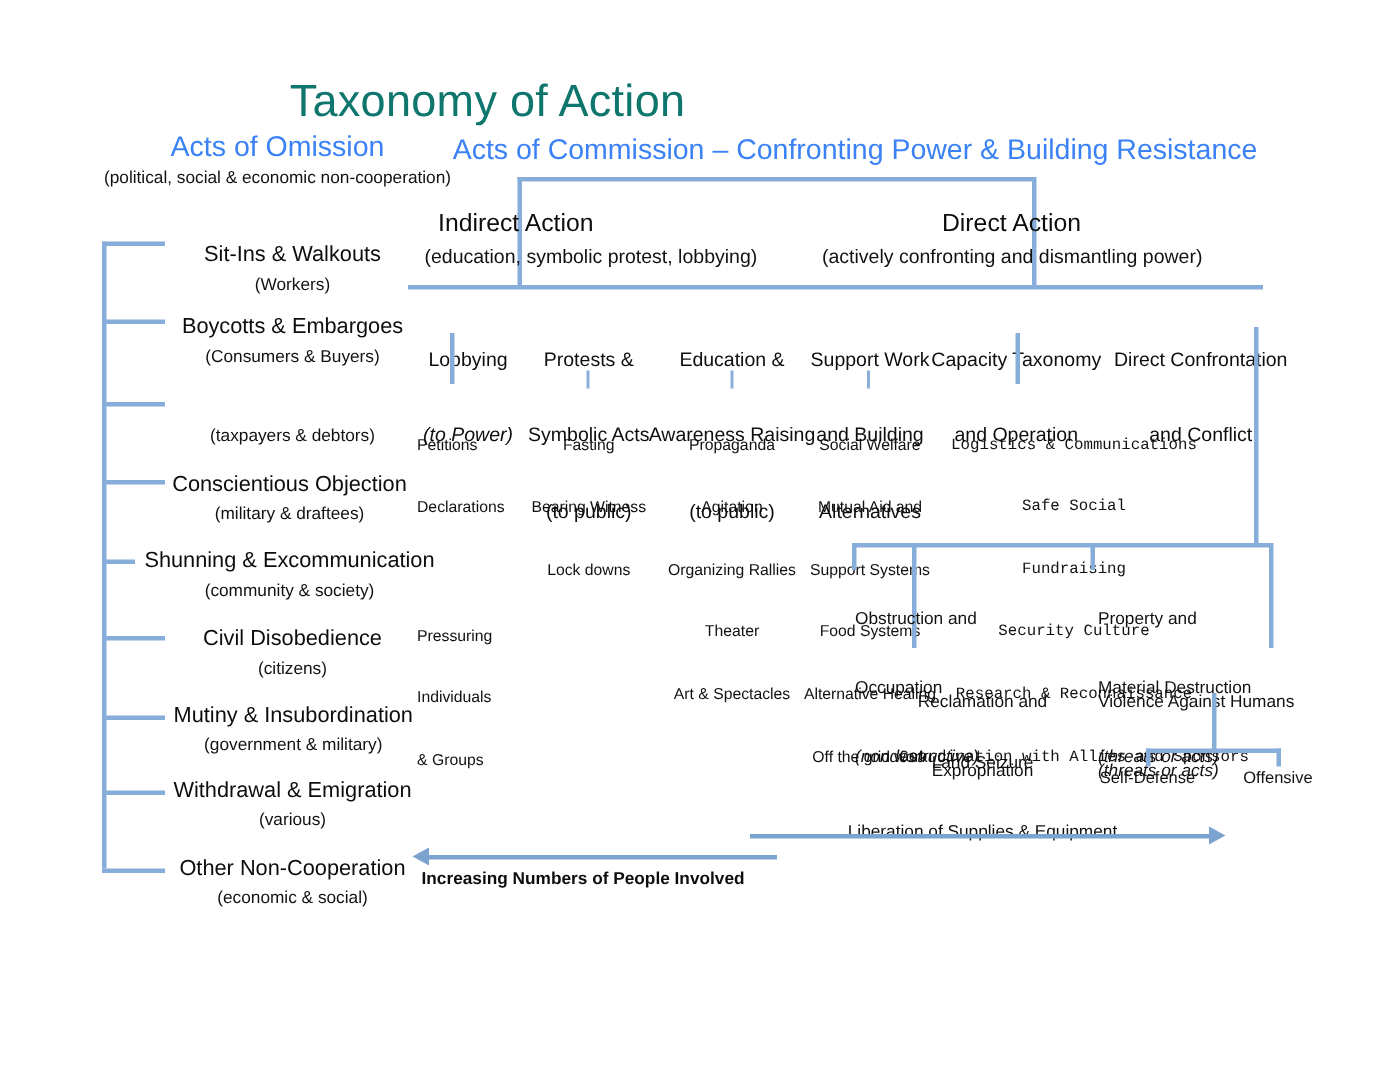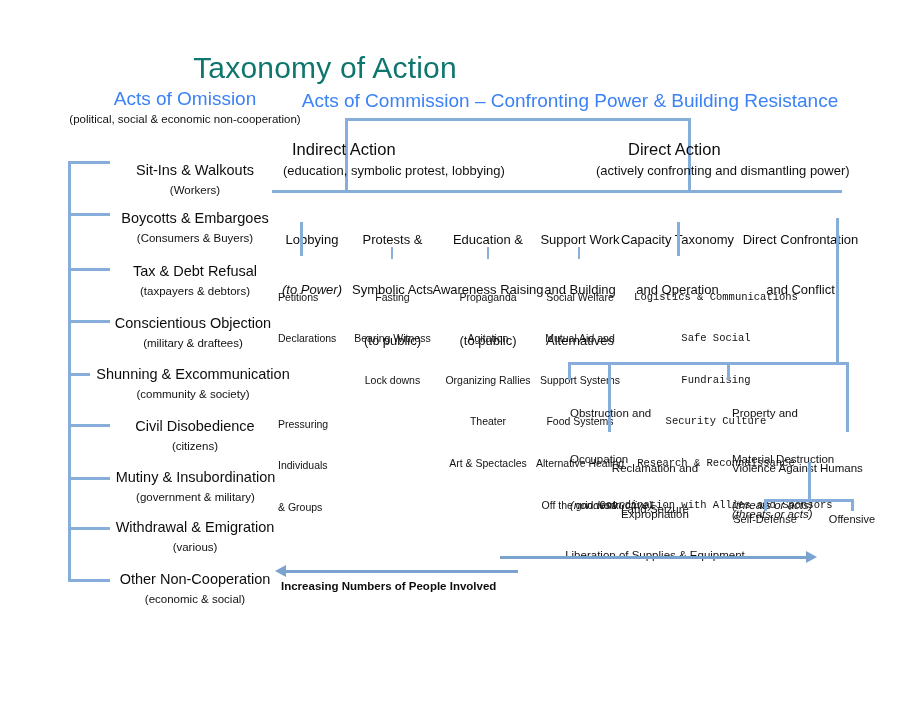--- a/index.html
+++ b/index.html
@@ -58,21 +58,20 @@
 
   <div class="ln h3" style="left:68px;top:161px;width:42px;"></div>
   <div class="t item-title ctr" style="left:95px;top:162px;width:200px;">Sit-Ins &amp; Walkouts</div>
   <div class="t item-sub ctr" style="left:95px;top:184px;width:200px;">(Workers)</div>
 
   <div class="ln h3" style="left:68px;top:213px;width:42px;"></div>
   <div class="t item-title ctr" style="left:95px;top:210px;width:200px;">Boycotts &amp; Embargoes</div>
   <div class="t item-sub ctr" style="left:95px;top:232px;width:200px;">(Consumers &amp; Buyers)</div>
 
   <div class="ln h3" style="left:68px;top:268px;width:42px;"></div>
-  <div class="t item-title ctr" style="left:95px;top:263px;width:200px;">Tax &amp; Debt Refusal</div>
   <div class="t item-sub ctr" style="left:95px;top:285px;width:200px;">(taxpayers &amp; debtors)</div>
 
   <div class="ln h3" style="left:68px;top:320px;width:42px;"></div>
   <div class="t item-title ctr" style="left:88px;top:315px;width:210px;">Conscientious Objection</div>
   <div class="t item-sub ctr" style="left:88px;top:337px;width:210px;">(military &amp; draftees)</div>
 
   <div class="ln h3" style="left:68px;top:373px;width:22px;"></div>
   <div class="t item-title ctr" style="left:78px;top:366px;width:230px;">Shunning &amp; Excommunication</div>
   <div class="t item-sub ctr" style="left:78px;top:388px;width:230px;">(community &amp; society)</div>
 
@@ -95,21 +94,21 @@
   <div class="t h1 ctr" style="left:290px;top:90px;width:560px;">Acts of Commission – Confronting Power &amp; Building Resistance</div>
 
   <div class="ln h3" style="left:345px;top:118px;width:345px;"></div>
   <div class="ln v3" style="left:345px;top:118px;height:73px;"></div>
   <div class="ln v3" style="left:688px;top:118px;height:73px;"></div>
 
   <div class="t h2 lft" style="left:292px;top:140px;width:280px;">Indirect Action</div>
   <div class="t sub lft" style="left:283px;top:163px;width:290px;font-size:13px;">(education, symbolic protest, lobbying)</div>
 
   <div class="t h2 lft" style="left:628px;top:140px;width:240px;">Direct Action</div>
-  <div class="t sub lft" style="left:596px;top:163px;width:320px;font-size:13px;">(actively confronting and dismantling power)</div>
+  <div class="t sub lft" style="left:548px;top:163px;width:320px;font-size:13px;">(actively confronting and dismantling power)</div>
 
   <div class="ln h3" style="left:272px;top:190px;width:570px;"></div>
 
   <div class="t colhead ctr" style="left:266px;top:198px;width:92px;">
     <div>Lobbying</div>
     <div style="font-style:italic;">(to Power)</div>
   </div>
   <div class="ln v3" style="left:300px;top:222px;height:34px;"></div>
   <div class="t leaf ctr" style="left:262px;top:263px;width:92px;">
     <div style="text-align:left;padding-left:16px;">Petitions</div>

